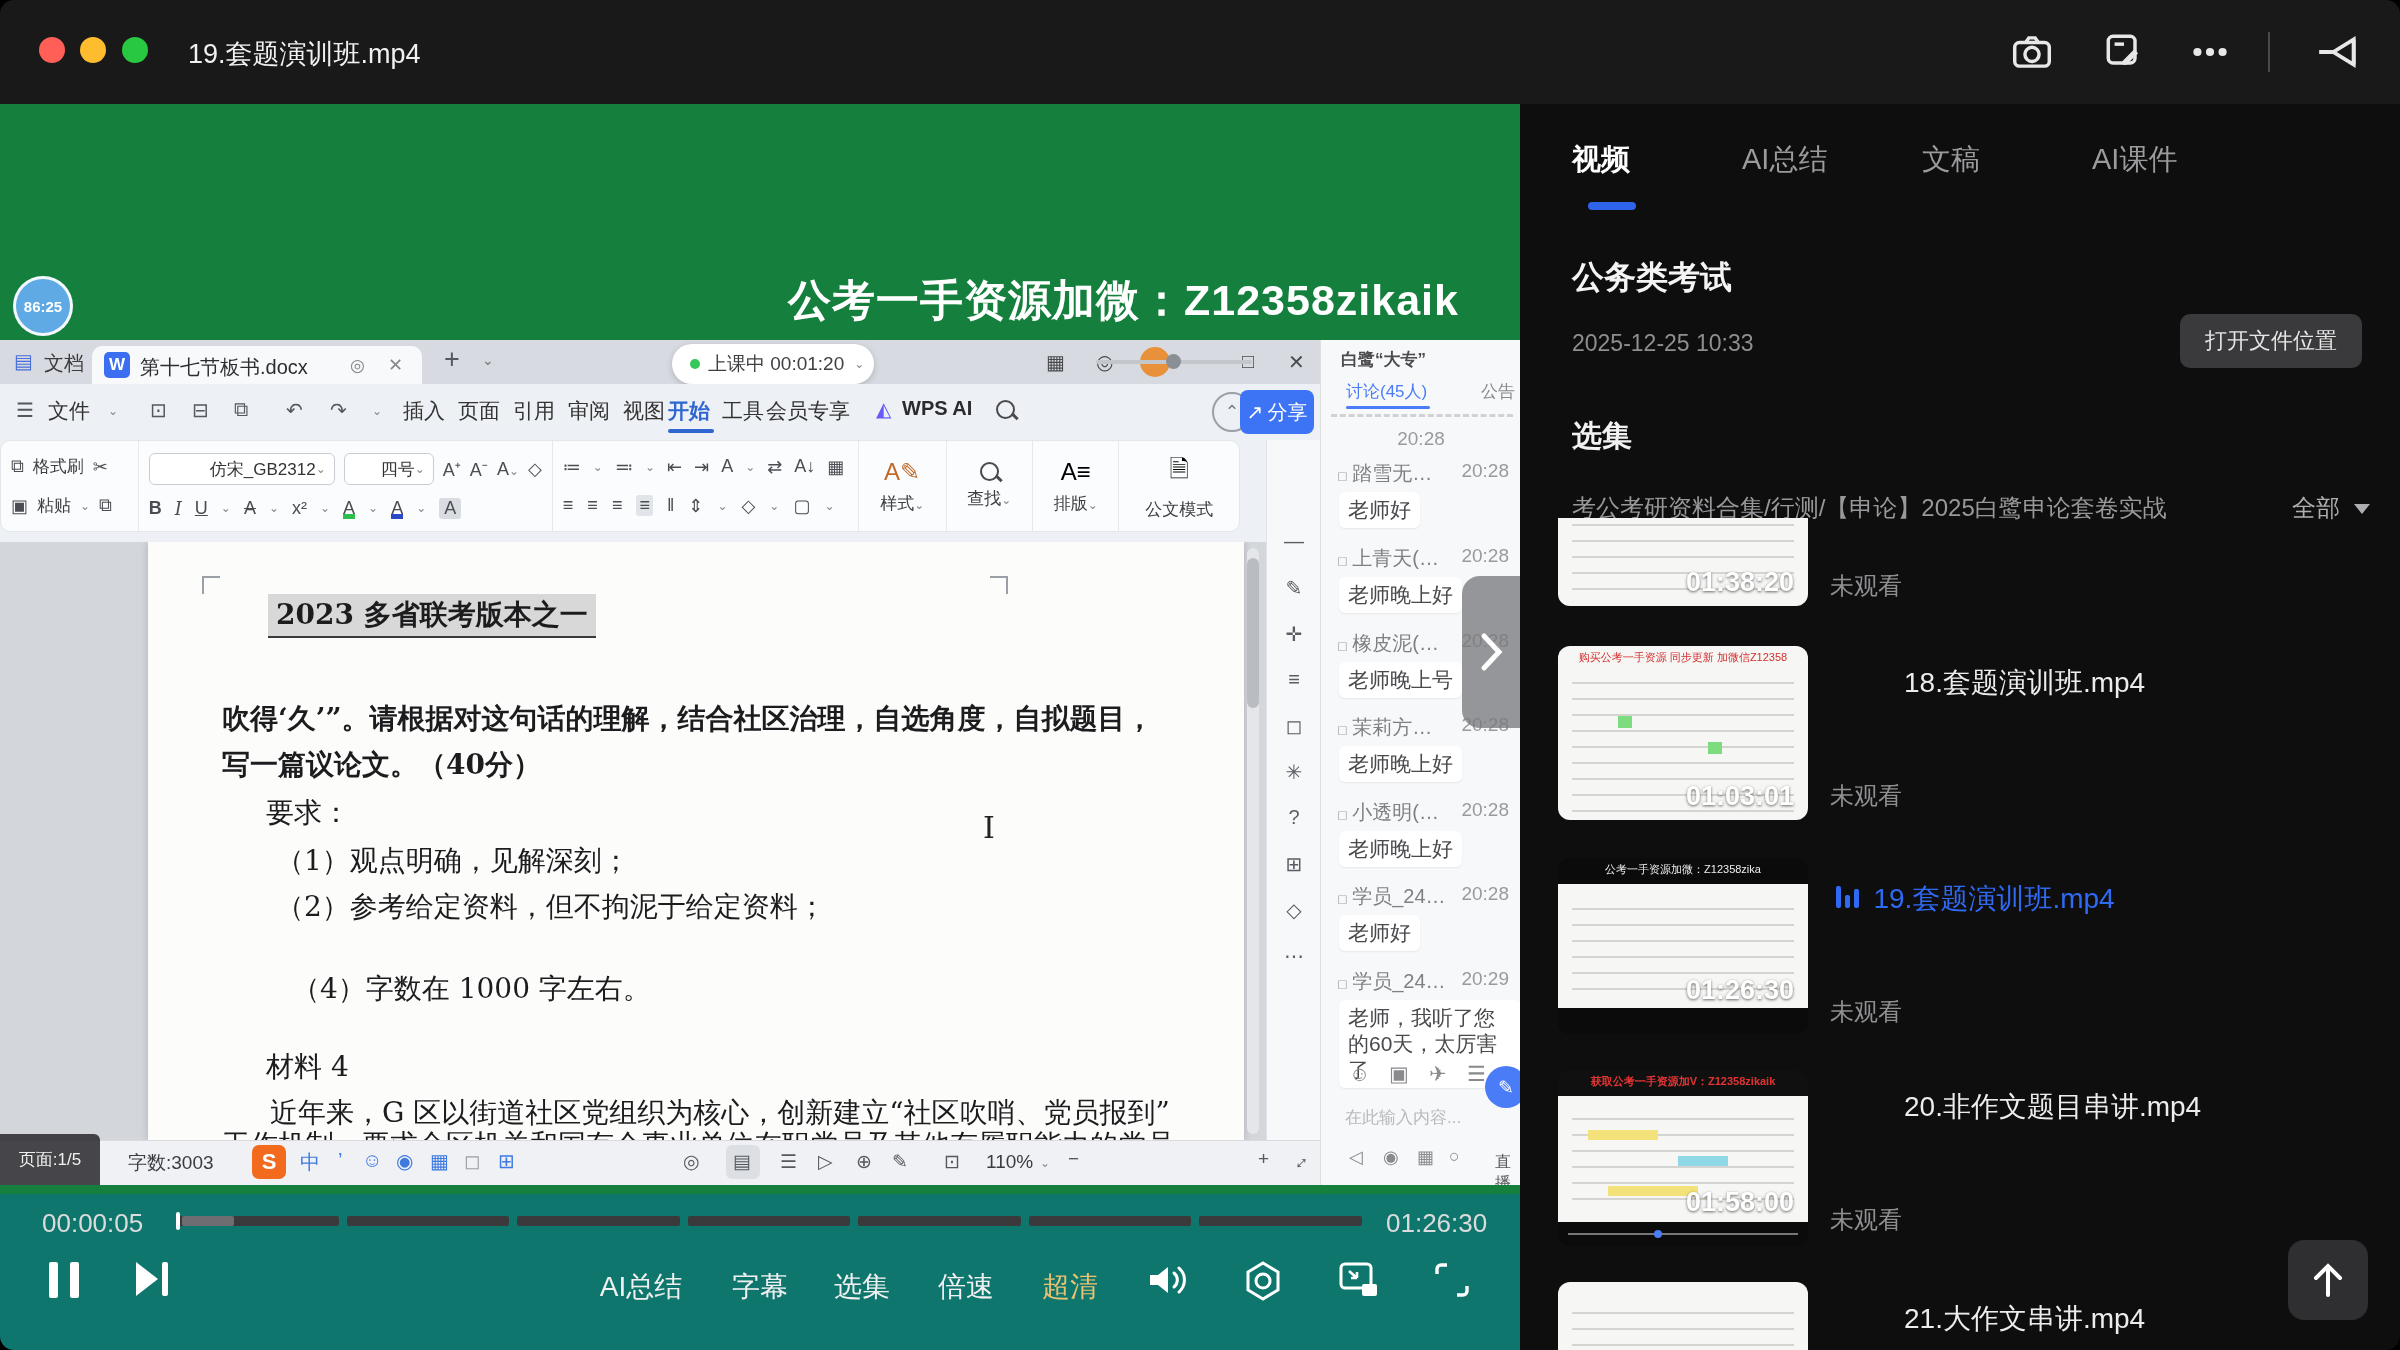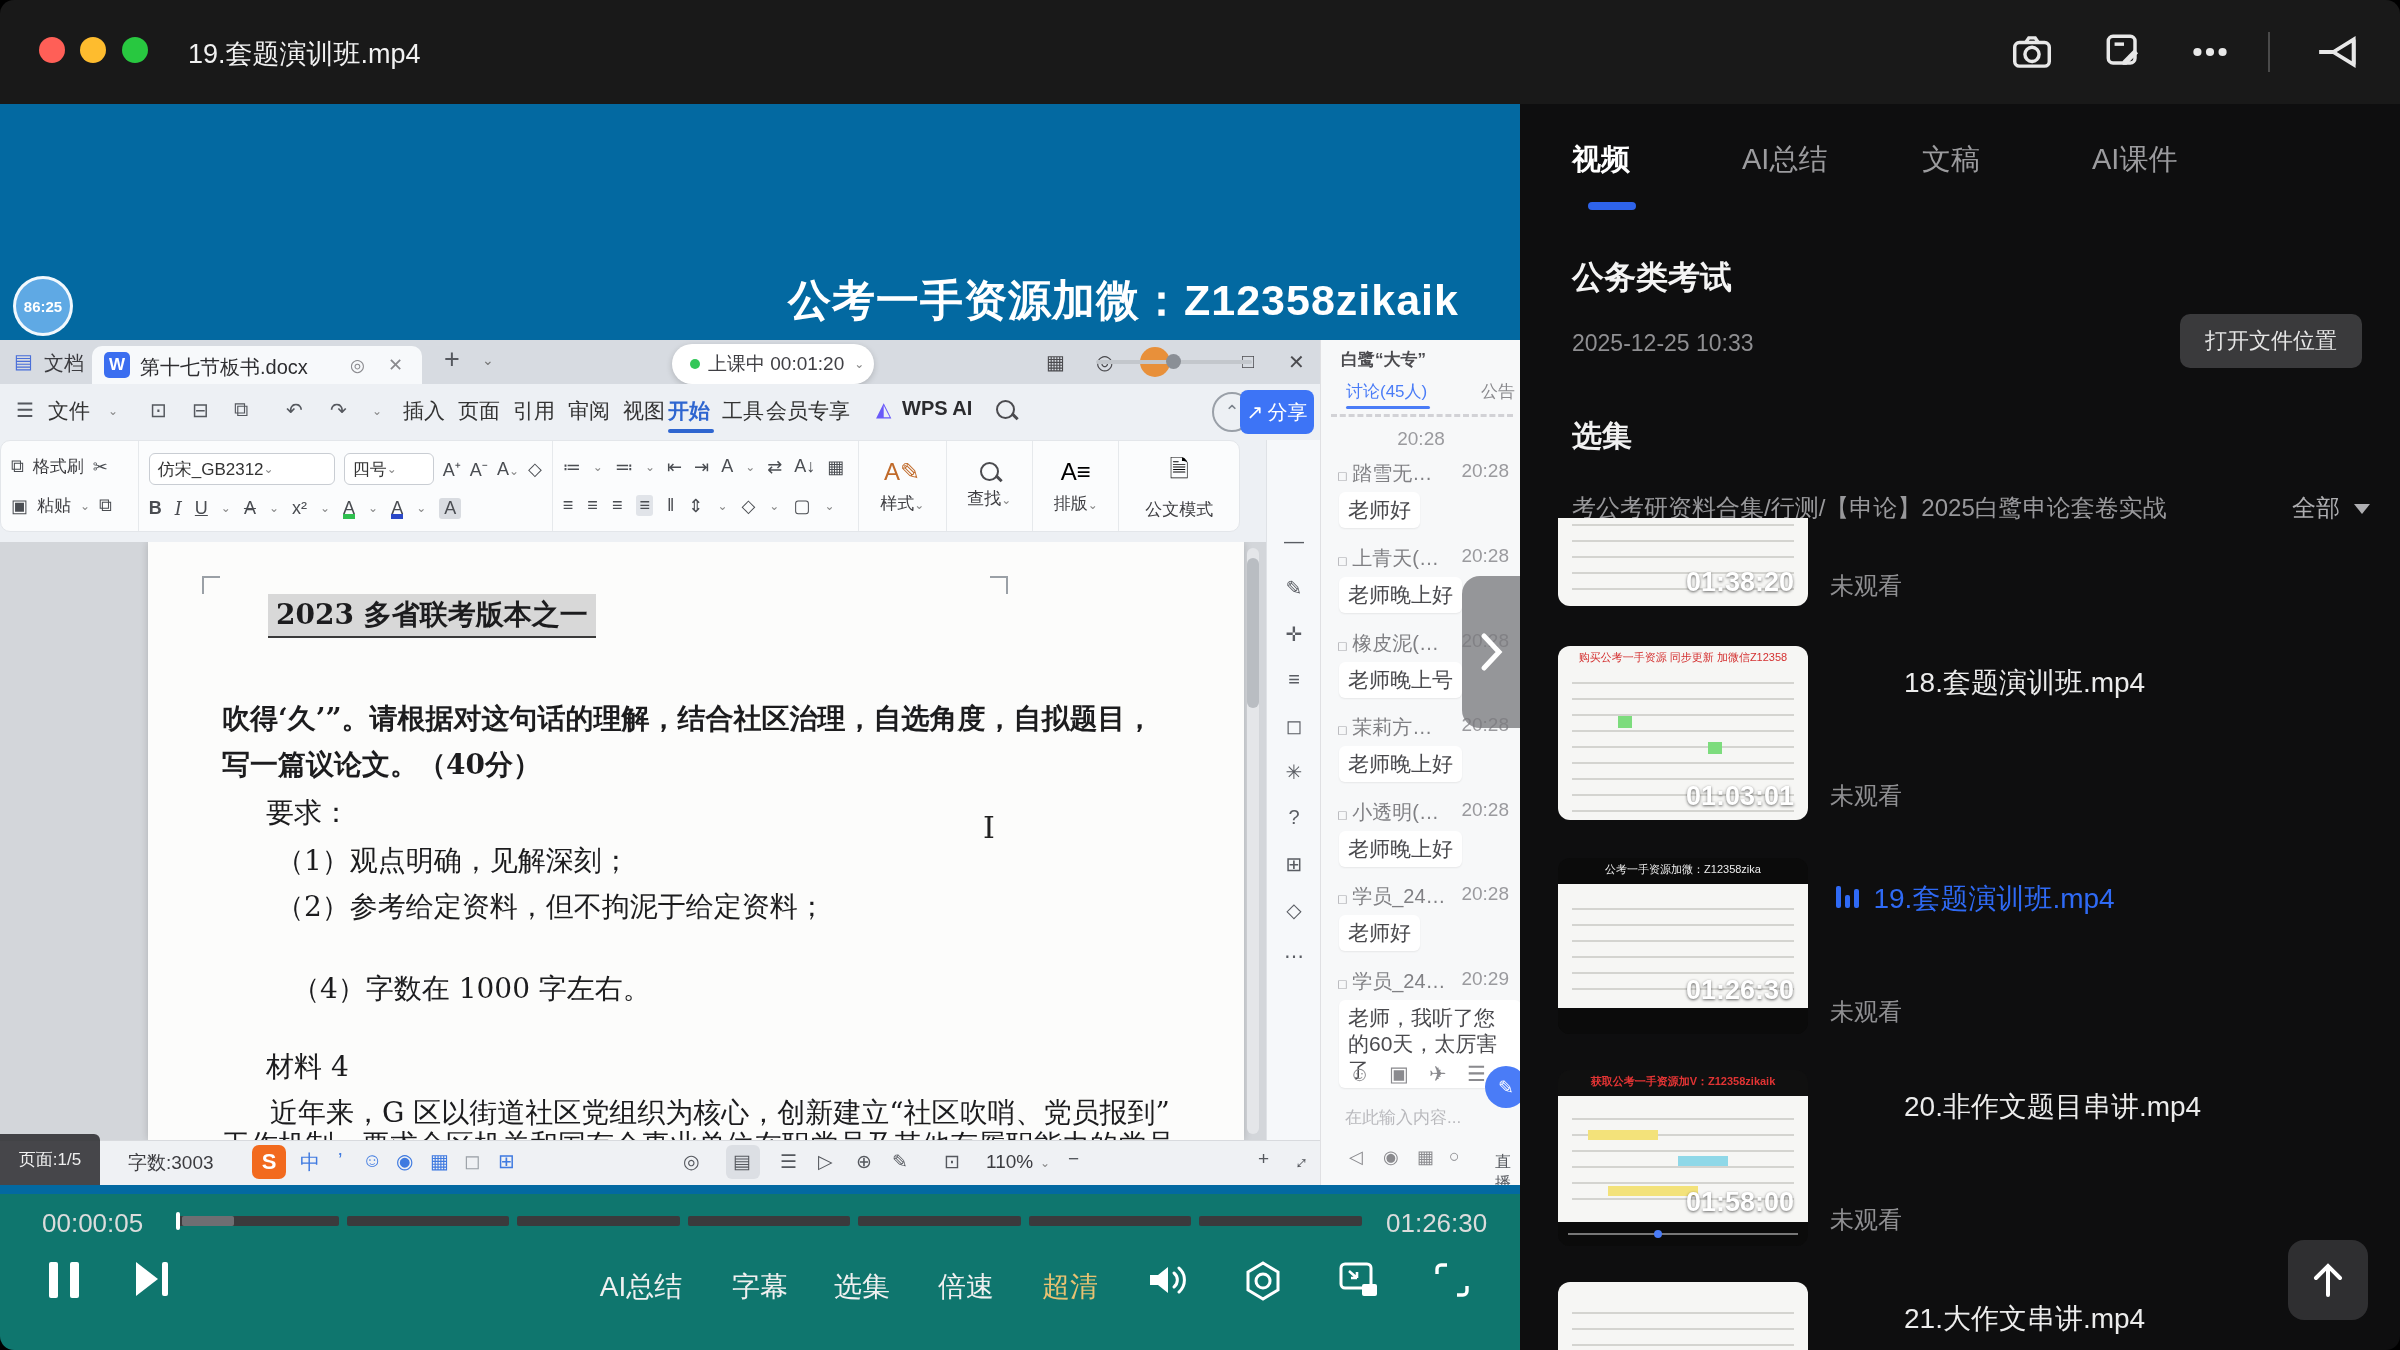--- a/index.html
+++ b/index.html
@@ -6,21 +6,21 @@
   #app{position:relative;width:2400px;height:1350px;background:#000;overflow:hidden;
        border-radius:14px;font-family:"Liberation Sans",sans-serif;}
   .abs{position:absolute;}
   
   .titlebar{left:0;top:0;width:2400px;height:104px;background:#191919;}
   .light{width:26px;height:26px;border-radius:50%;top:37px;}
   .win-title{left:188px;top:36px;font-size:27px;color:#f1f1f1;font-weight:500;}
   .tb-icon{top:30px;width:44px;height:44px;color:#e8e8e8;}
   .tb-sep{left:2268px;top:32px;width:2px;height:40px;background:#4a4a4a;}
   
-  .video{left:0;top:104px;width:1520px;height:1090px;background:#0369a1;overflow:hidden;}
+  .video{left:0;top:104px;width:1520px;height:1090px;background:#15803d;overflow:hidden;}
   .badge{left:13px;top:172px;width:54px;height:54px;border-radius:50%;background:#5fa9e4;
          border:3px solid rgba(255,255,255,.92);color:#fff;font-size:15px;font-weight:bold;
          display:flex;align-items:center;justify-content:center;}
   .overlay-txt{left:788px;top:168px;width:700px;font-size:43px;font-weight:700;color:#fff;letter-spacing:1px;}
   
   .rec{left:0;top:236px;width:1520px;height:845px;background:#e9ebee;overflow:hidden;}
   .wtab{left:0;top:0;width:1320px;height:44px;background:#d7dbe1;}
   .home-ic{left:14px;top:9px;font-size:20px;color:#4a6fd8;}
   .home-lb{left:44px;top:10px;font-size:20px;color:#3c3c40;}
   .doctab{left:92px;top:6px;width:330px;height:38px;background:#f7f9fb;border-radius:10px 10px 0 0;}
@@ -49,21 +49,21 @@
   .share-btn{left:1240px;top:6px;width:74px;height:44px;background:#3d74f6;border-radius:8px;color:#fff;
              font-size:20px;display:flex;align-items:center;justify-content:center;gap:4px;}
   
   .ribbon{left:0;top:100px;width:1320px;height:102px;background:#edf0f4;}
   .rib-card{left:8px;top:6px;width:1238px;height:90px;background:#fbfcfd;border:1px solid #e3e6ea;
             border-radius:10px;display:flex;}
   .rsec{border-right:1px solid #e6e9ec;padding:6px 10px;display:flex;flex-direction:column;justify-content:space-around;}
   .rrow{display:flex;align-items:center;gap:9px;color:#4a4d52;font-size:18px;white-space:nowrap;}
   .rlbl{font-size:17px;color:#3e3e42;}
   .combo{height:30px;background:#fff;border:1px solid #c9cdd3;border-radius:6px;display:flex;
-         align-items:center;justify-content:flex-start;padding:0 8px;font-size:17px;color:#333;}
+         align-items:center;justify-content:flex-end;padding:0 8px;font-size:17px;color:#333;}
   .chev{font-size:12px;color:#888;}
   .uG{box-shadow:inset 0 -5px 0 #2fbf4f;}
   .uB{box-shadow:inset 0 -5px 0 #2b48c8;}
   .boxA{background:#d9dce1;border-radius:3px;padding:0 5px;}
   .alignsel{background:#e1e4e9;border-radius:3px;padding:0 3px;}
   .bigic{font-size:24px;}
   .rsec-v{align-items:center;justify-content:center;gap:6px;display:flex;flex-direction:column;}
   
   .canvas{left:0;top:202px;width:1266px;height:598px;background:#d3d6da;overflow:hidden;}
   .page{left:148px;top:0;width:1096px;height:598px;background:#fcfcfb;box-shadow:0 0 8px rgba(0,0,0,.18);}

